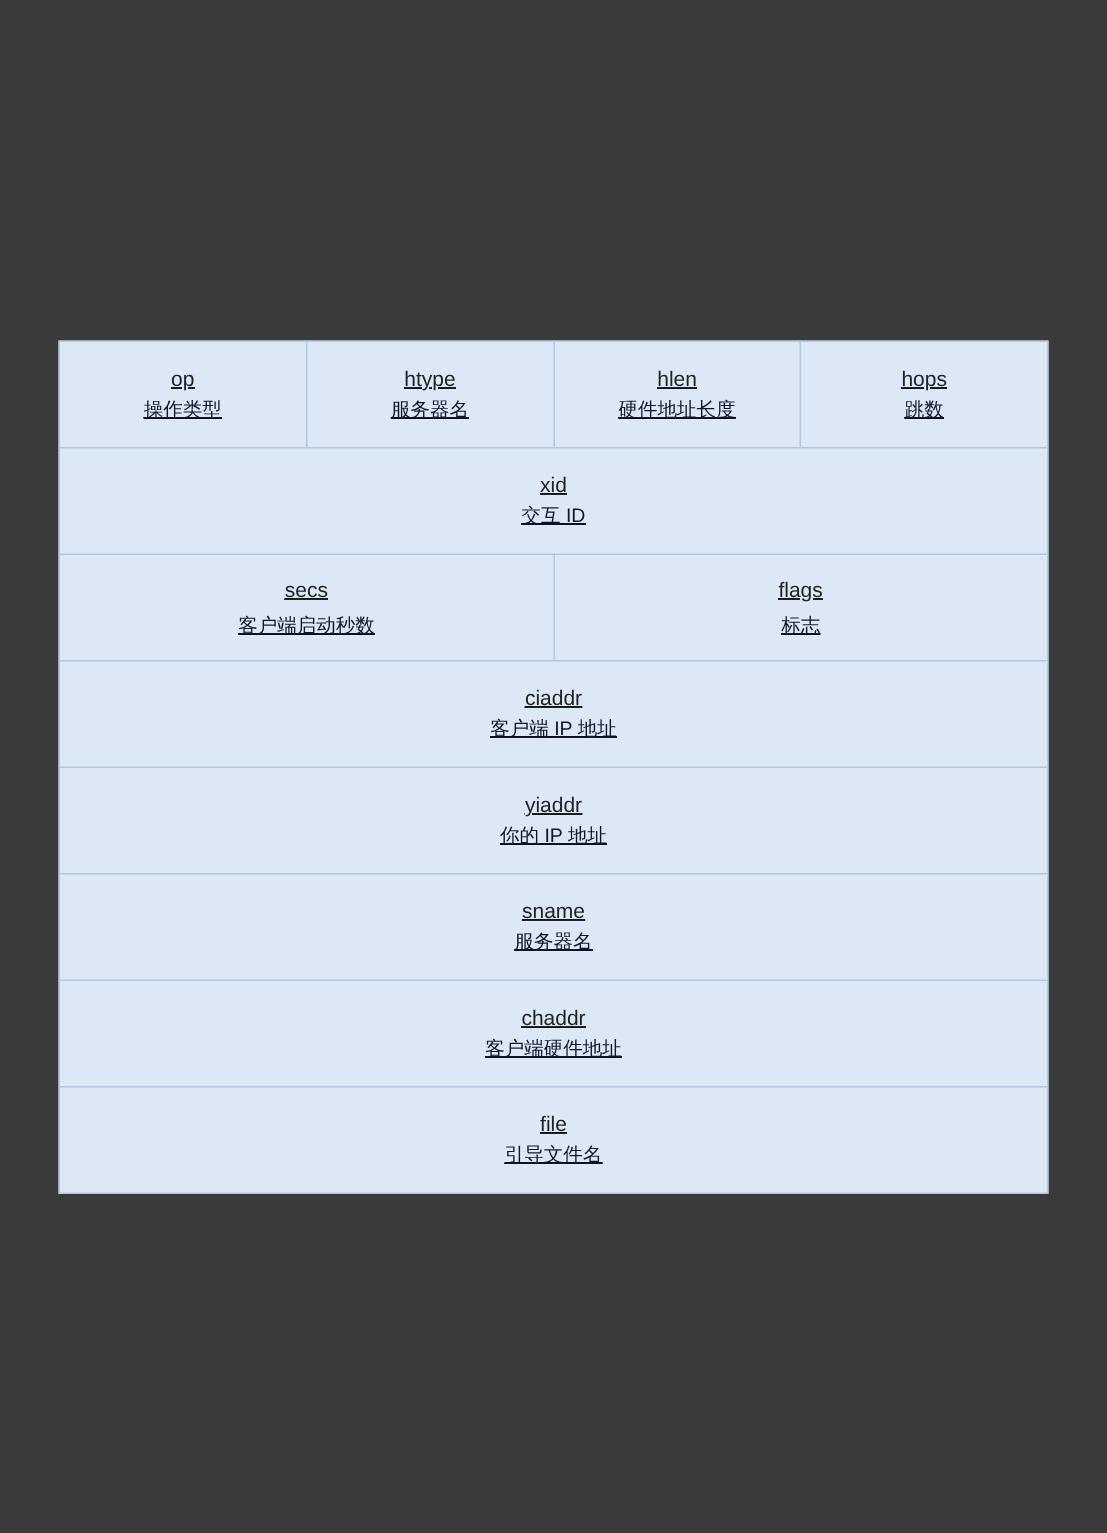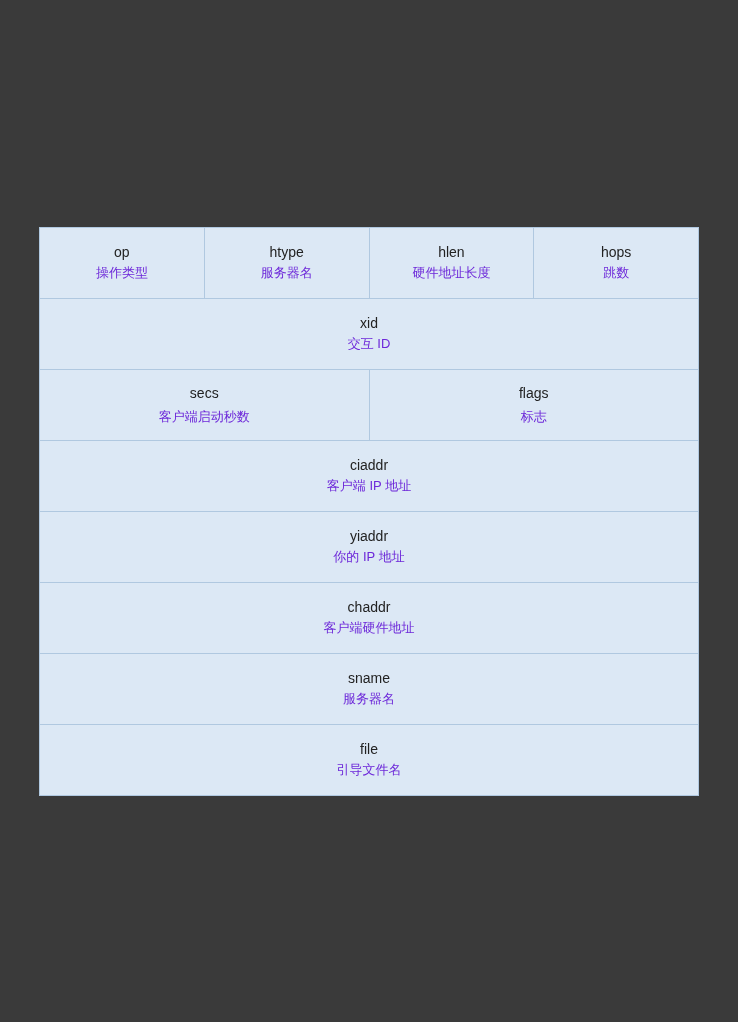--- a/index.html
+++ b/index.html
@@ -1,18 +1,19 @@
 <!DOCTYPE html>
 <html><head>
   <meta charset="utf-8">
   <style>
     * {
       box-sizing: border-box;
       margin: 0;
       padding: 0;
+      text-decoration: underline;
     }
 
     body {
       background-color: #3a3a3a;
       display: flex;
       justify-content: center;
       align-items: center;
       min-height: 100vh;
       font-family: Arial, sans-serif;
     }
@@ -61,21 +62,21 @@
 
     .field-name {
       font-size: 14px;
       color: #222;
       font-weight: normal;
       line-height: 1.6;
     }
 
     .field-desc {
       font-size: 13px;
-      color: #6d28d9;
+      color: #0f172a;
       line-height: 1.6;
     }
   </style>
 </head>
 <body>
 
 <div class="diagram-container">
 
   <div class="row">
     <div class="cell">
@@ -125,29 +126,29 @@
     <div class="cell full-width">
       <span class="field-name">yiaddr</span>
       <span class="field-desc">你的 IP 地址</span>
     </div>
   </div>
 
 
 
   <div class="row">
     <div class="cell full-width">
-      <span class="field-name">chaddr</span>
-      <span class="field-desc">客户端硬件地址</span>
+      <span class="field-name">sname</span>
+      <span class="field-desc">服务器名</span>
     </div>
   </div>
 
   <div class="row">
     <div class="cell full-width">
-      <span class="field-name">sname</span>
-      <span class="field-desc">服务器名</span>
+      <span class="field-name">chaddr</span>
+      <span class="field-desc">客户端硬件地址</span>
     </div>
   </div>
 
   <div class="row">
     <div class="cell full-width">
       <span class="field-name">file</span>
       <span class="field-desc">引导文件名</span>
     </div>
   </div>
 

